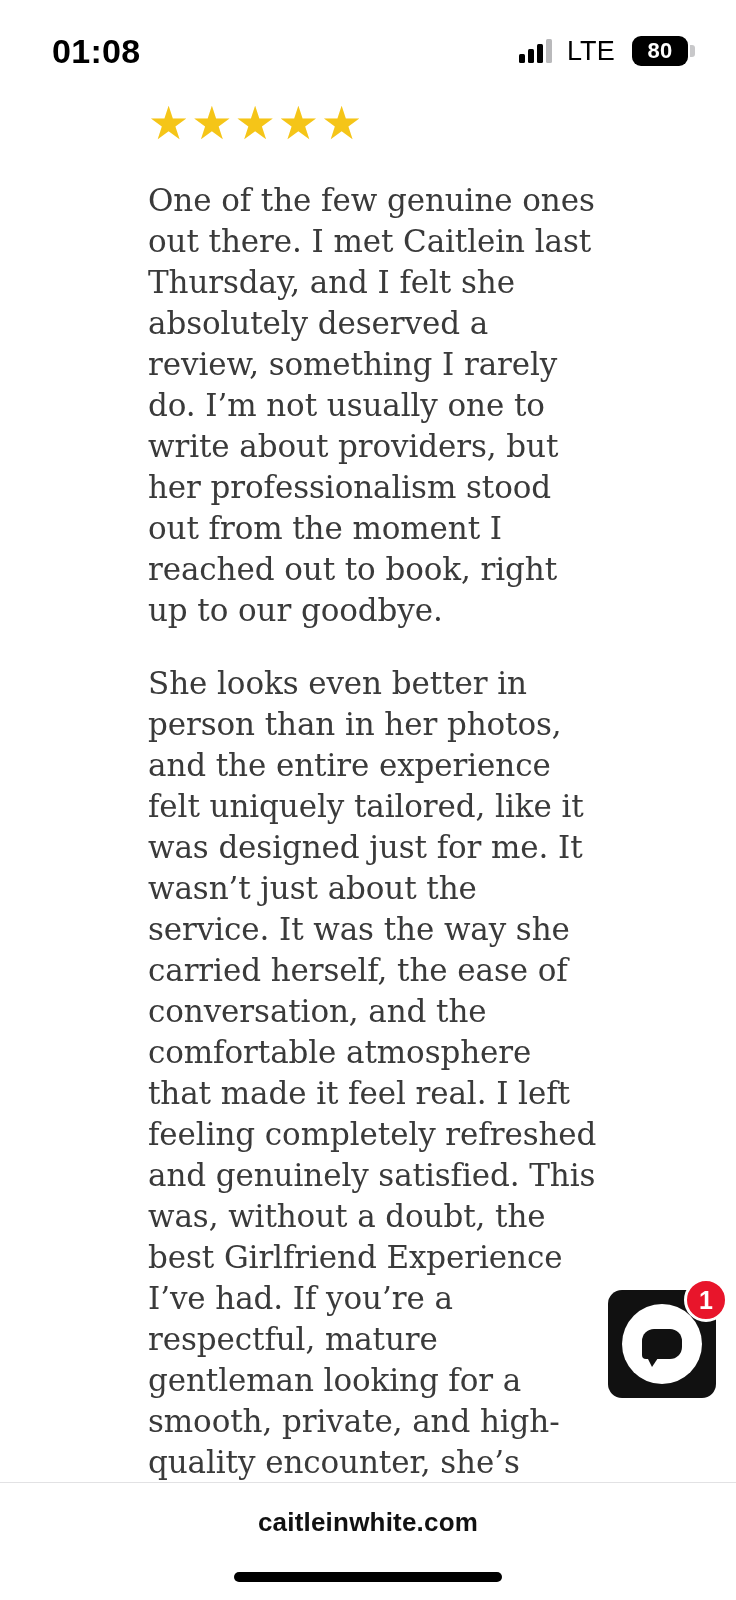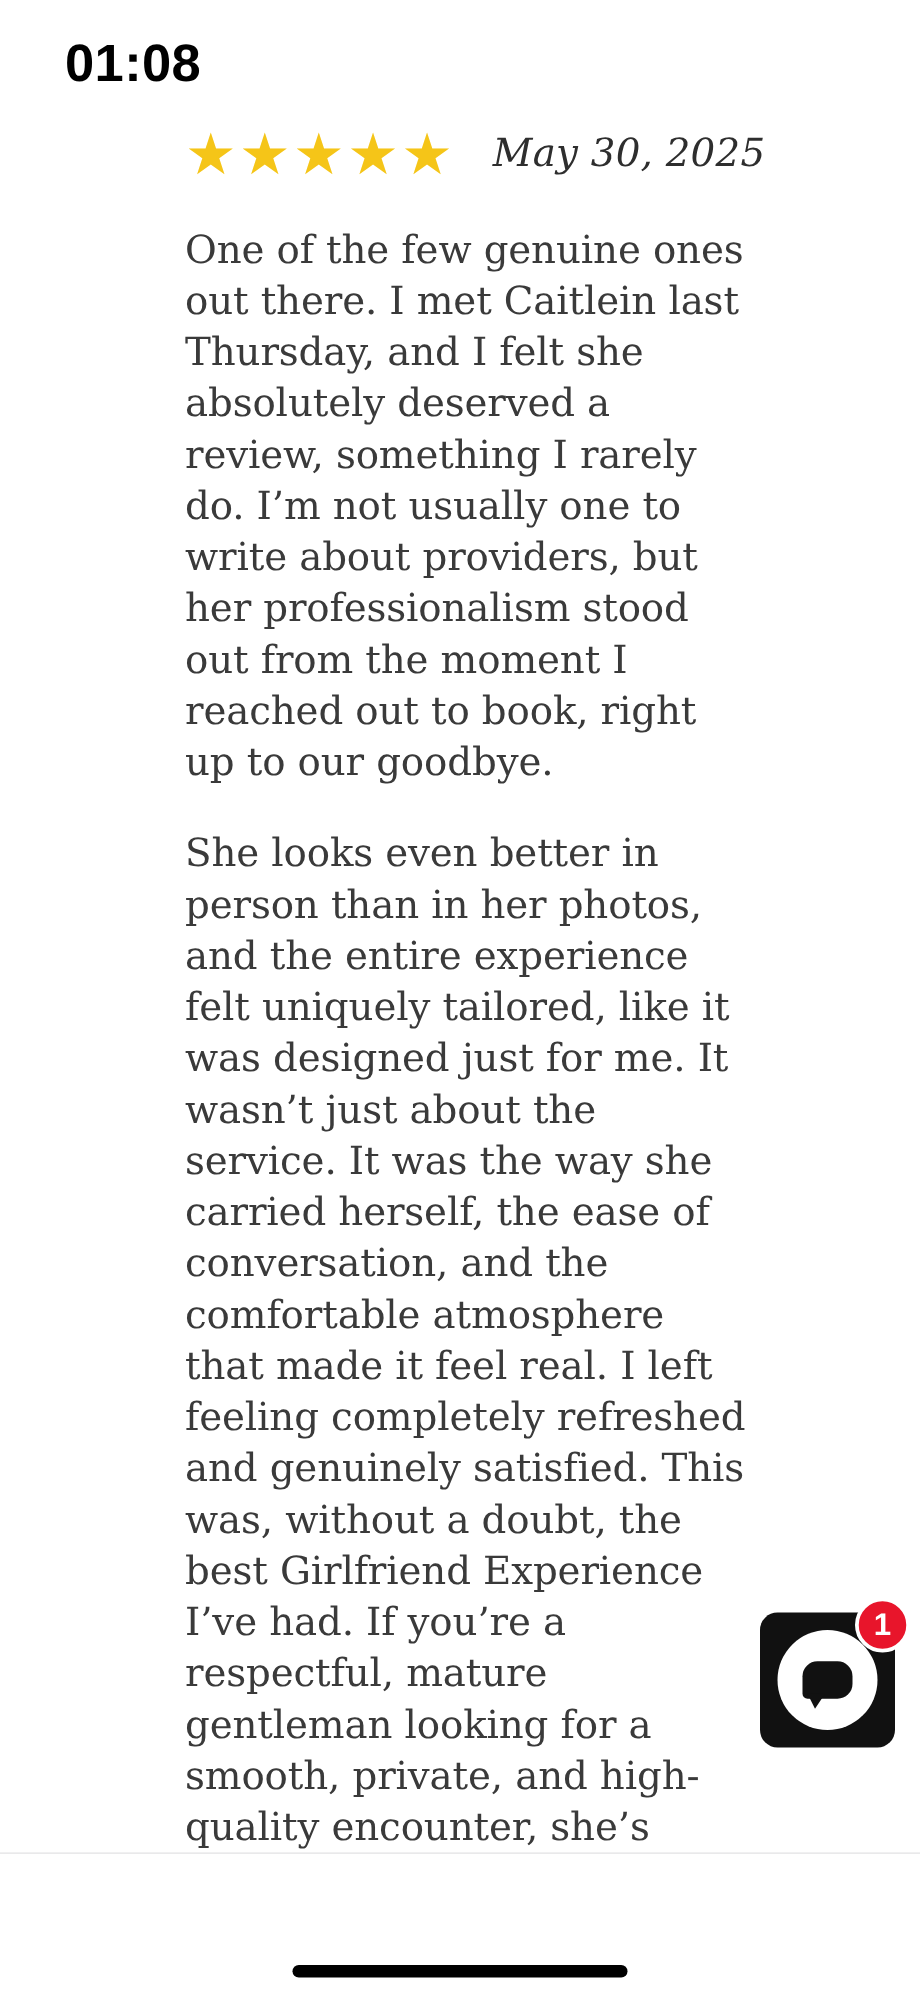--- a/index.html
+++ b/index.html
@@ -22,21 +22,21 @@
   .status-bar {
     position: absolute;
     top: 0; left: 0; right: 0;
     height: 96px;
     display: flex;
     align-items: center;
     justify-content: space-between;
     padding: 0 48px 0 52px;
   }
   .status-time {
-    font-size: 42px;
+    font-size: 34px;
     font-weight: 600;
     letter-spacing: 0.3px;
     color: #000;
     font-family: "Liberation Sans", sans-serif;
     padding-top: 6px;
   }
   .status-right {
     display: flex;
     align-items: center;
     gap: 13px;
@@ -240,41 +240,54 @@
     background: #000000;
   }
 </style>
 </head>
 <body>
 
 <div class="phone">
 
   <div class="status-bar">
     <div class="status-time">01:08</div>
+    <div class="status-right">
+      <div class="signal">
+        <i></i>
+          <i></i>
+          <i></i>
+          <i></i>
+      </div>
+      <div class="lte">LTE</div>
+      <div class="battery">
+        <span class="battery-level">80</span>
+        <span class="battery-cap"></span>
+      </div>
+    </div>
   </div>
 
   <div class="content">
 
     <div class="review-head">
       <div class="stars">★★★★★</div>
-      <div class="review-date">May 30, 2025</div>
     </div>
 
     <div class="review-body">
       <p class="review-p">One of the few genuine ones out there. I met Caitlein last Thursday, and I felt she absolutely deserved a review, something I rarely do. I’m not usually one to write about providers, but her professionalism stood out from the moment I reached out to book, right up to our goodbye.</p>
       <p class="review-p">She looks even better in person than in her photos, and the entire experience felt uniquely tailored, like it was designed just for me. It wasn’t just about the service. It was the way she carried herself, the ease of conversation, and the comfortable atmosphere that made it feel real. I left feeling completely refreshed and genuinely satisfied. This was, without a doubt, the best Girlfriend Experience I’ve had. If you’re a respectful, mature gentleman looking for a smooth, private, and high-quality encounter, she’s worth your time. Highly recommended.</p>
       <span class="show-less">Show less</span>
     </div>
 
   </div>
 
   <div class="chat-widget">
     <div class="chat-circle">
       <div class="chat-inner-bubble"></div>
     </div>
     <div class="chat-badge">1</div>
   </div>
 
   <div class="bottom-bar">
+    <div class="site-url">caitleinwhite.com</div>
     <div class="home-indicator"></div>
   </div>
 
 </div>
 
 </body></html>

